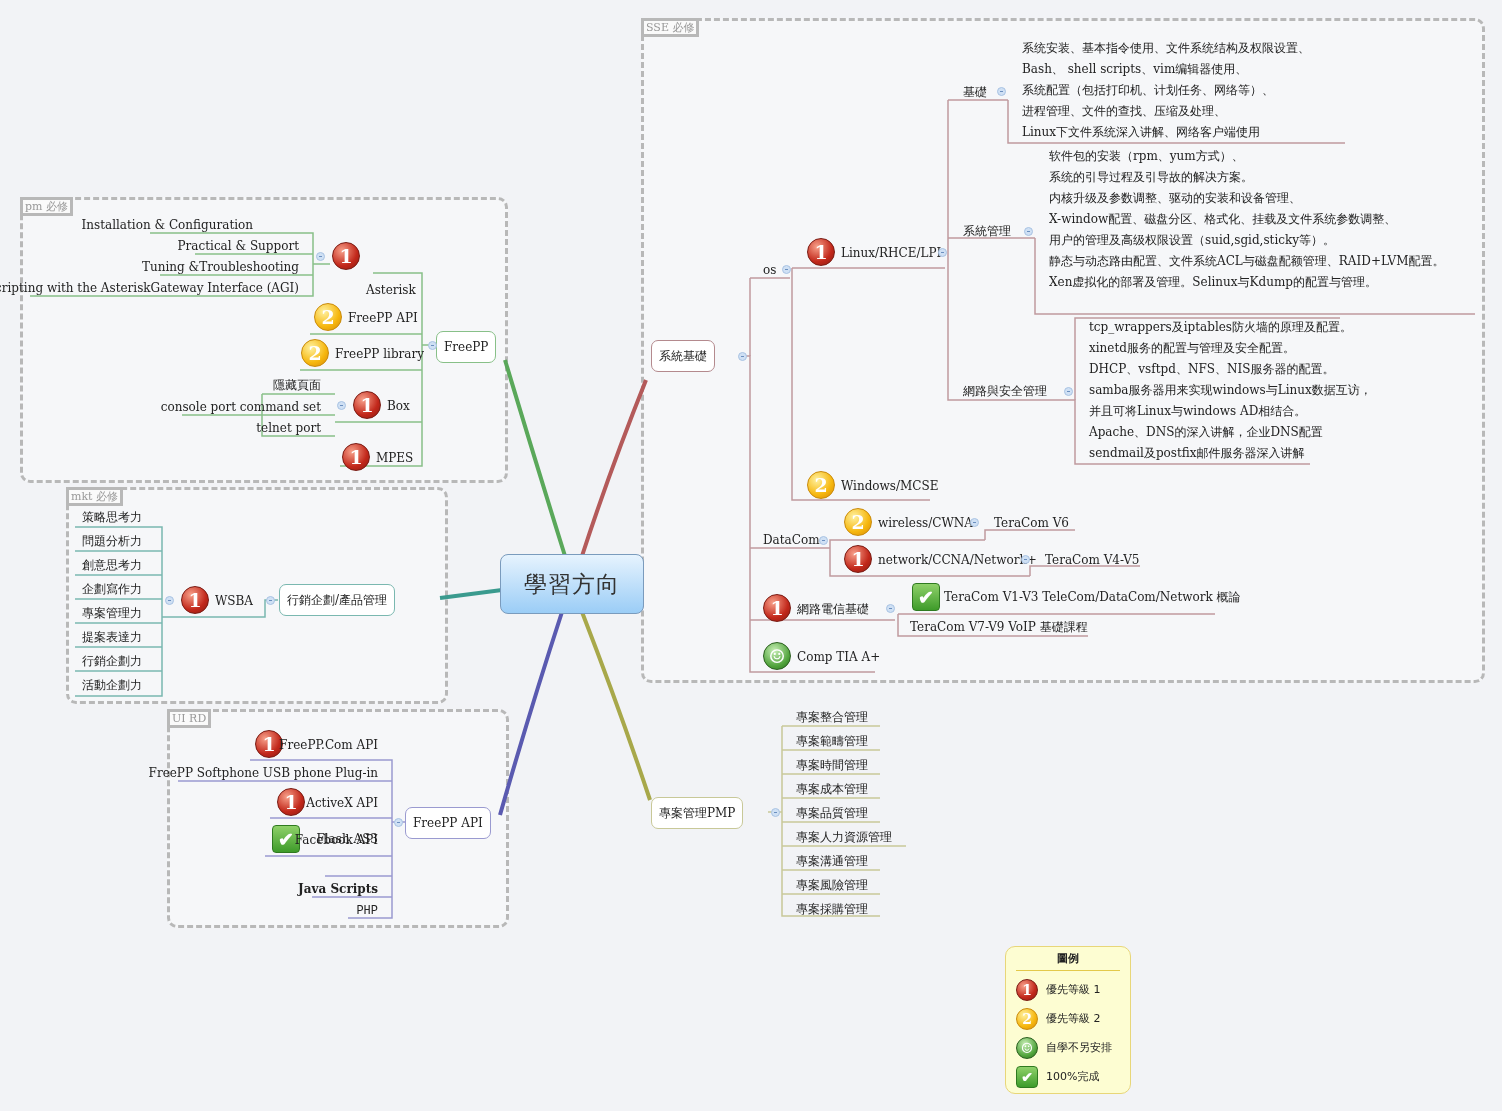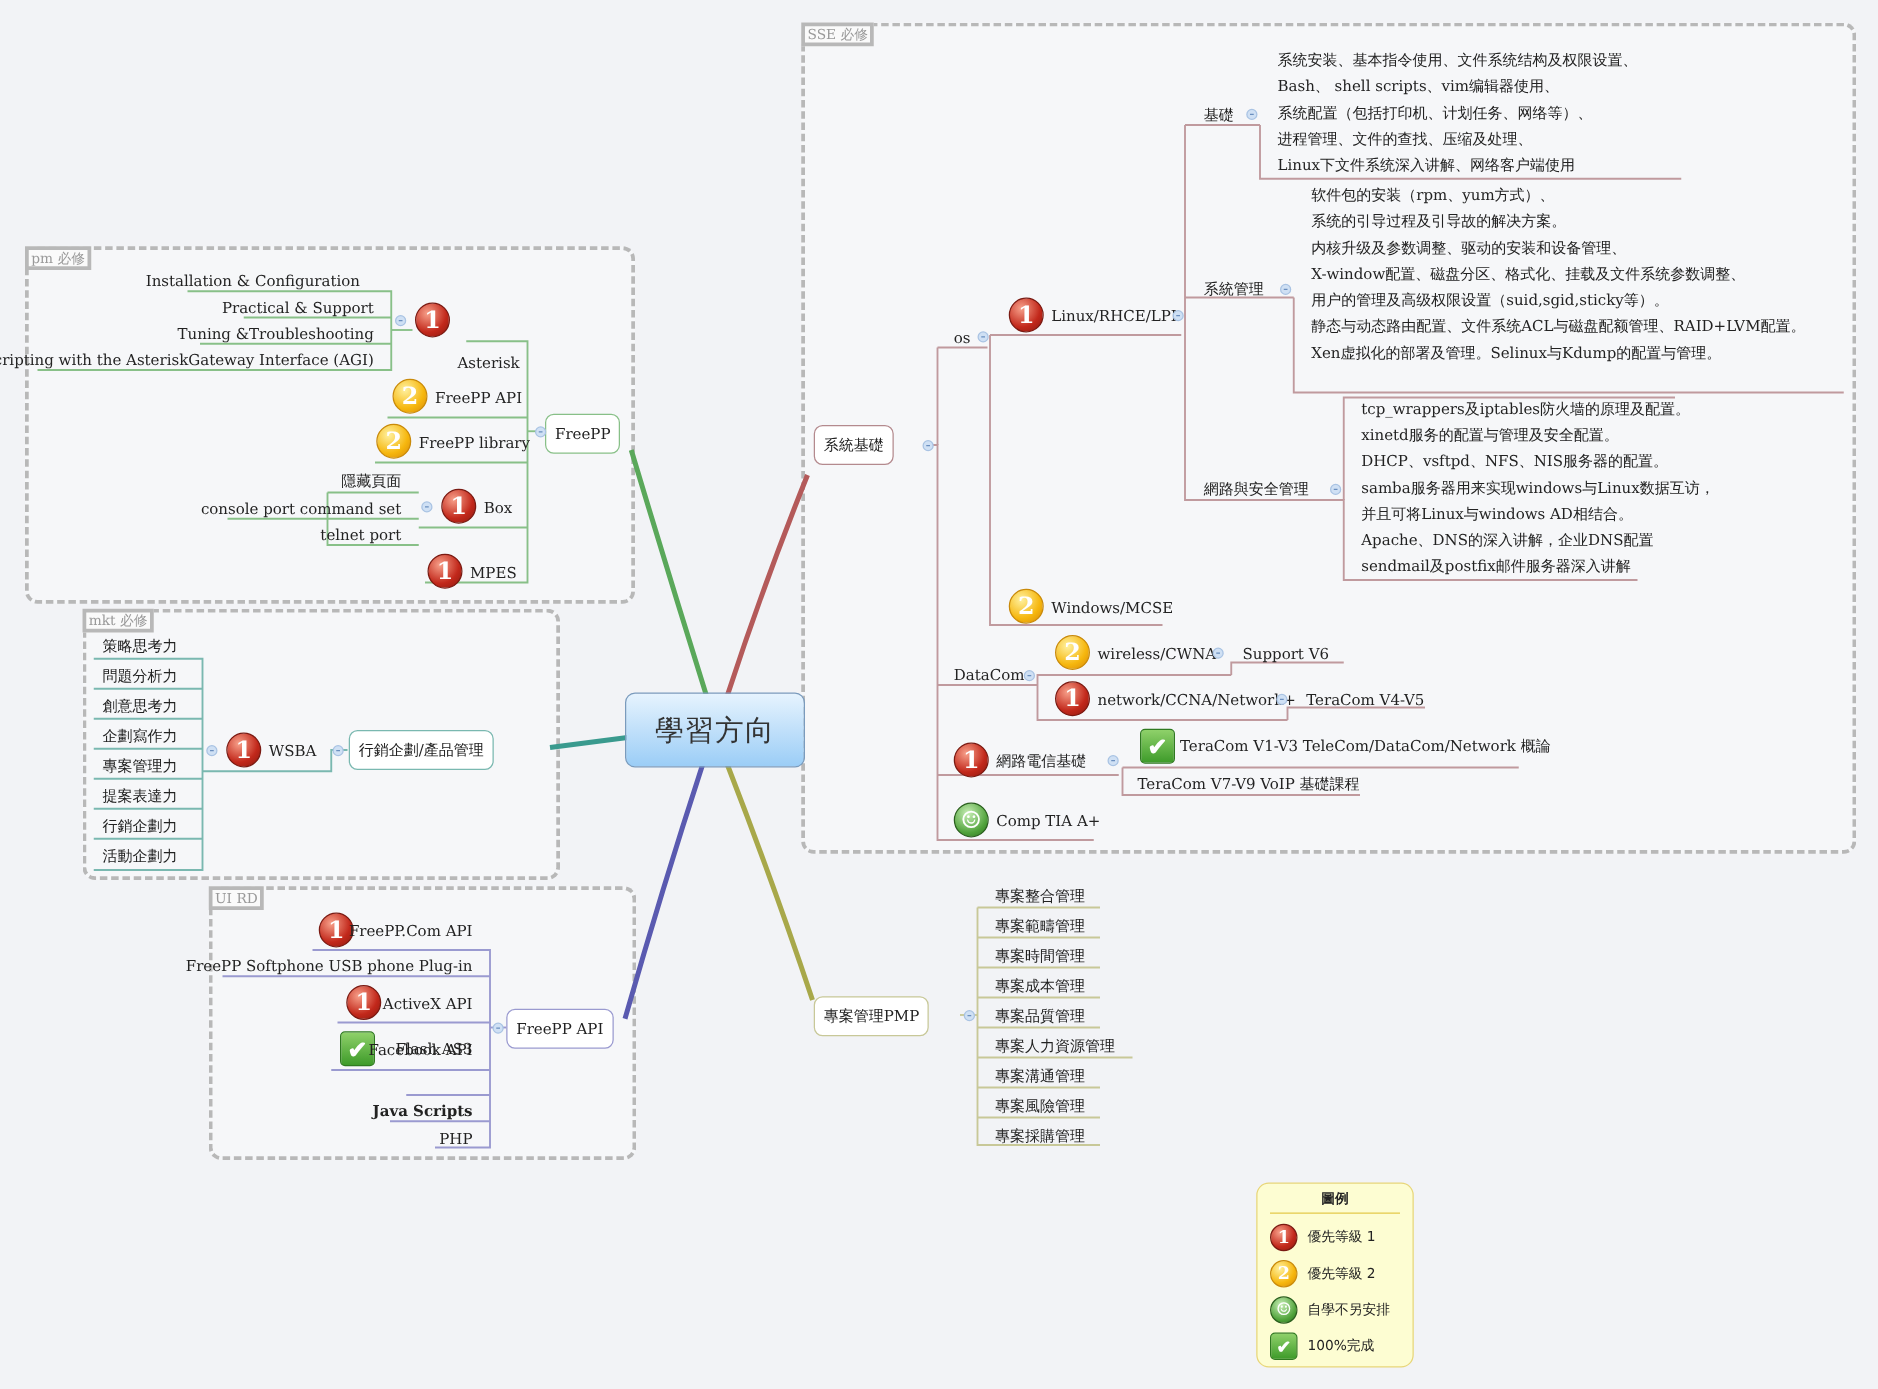--- a/index.html
+++ b/index.html
@@ -210,21 +210,21 @@
 
   <span class="ico p2" style="left:807px;top:471px;">2</span>
   <div class="node" style="left:841px;top:478px;">Windows/MCSE</div>
 
   <div class="node" style="left:763px;top:532px;">DataCom</div>
   <span class="collapse" style="left:819px;top:536px;"></span>
 
   <span class="ico p2" style="left:844px;top:508px;">2</span>
   <div class="node" style="left:878px;top:515px;">wireless/CWNA</div>
   <span class="collapse" style="left:970px;top:518px;"></span>
-  <div class="node" style="left:994px;top:515px;">Support V6</div>
+  <div class="node" style="left:994px;top:515px;">TeraCom V6</div>
 
   <span class="ico p1" style="left:844px;top:545px;">1</span>
   <div class="node" style="left:878px;top:552px;">network/CCNA/Network+</div>
   <span class="collapse" style="left:1021px;top:555px;"></span>
   <div class="node" style="left:1045px;top:552px;">TeraCom V4-V5</div>
 
   <span class="ico p1" style="left:763px;top:594px;">1</span>
   <div class="node" style="left:797px;top:601px;">網路電信基礎</div>
   <span class="collapse" style="left:886px;top:604px;"></span>
   <span class="ico check" style="left:912px;top:583px;">✔</span>
@@ -242,21 +242,21 @@
   <div class="node" style="left:796px;top:781px;">專案成本管理</div>
   <div class="node" style="left:796px;top:805px;">專案品質管理</div>
   <div class="node" style="left:796px;top:829px;">專案人力資源管理</div>
   <div class="node" style="left:796px;top:853px;">專案溝通管理</div>
   <div class="node" style="left:796px;top:877px;">專案風險管理</div>
   <div class="node" style="left:796px;top:901px;">專案採購管理</div>
 
   <div class="topic-box" style="left:436px;top:331px;border:1px solid #88c088;">FreePP</div>
   <span class="collapse" style="left:428px;top:341px;"></span>
 
-  <div class="node r" style="right:1214px;top:217px;text-align:center;">Installation &amp; Configuration</div>
+  <div class="node r" style="right:1249px;top:217px;text-align:center;">Installation &amp; Configuration</div>
   <div class="node r" style="right:1203px;top:238px;">Practical &amp; Support</div>
   <div class="node r" style="right:1203px;top:259px;">Tuning &amp;Troubleshooting</div>
   <div class="node r" style="right:1203px;top:280px;">Scripting with the AsteriskGateway Interface (AGI)</div>
   <span class="collapse" style="left:316px;top:252px;"></span>
   <span class="ico p1" style="left:332px;top:242px;">1</span>
   <div class="node" style="left:366px;top:249px;margin-top:33px;">Asterisk</div>
 
   <span class="ico p2" style="left:314px;top:303px;">2</span>
   <div class="node" style="left:348px;top:310px;">FreePP API</div>
 
@@ -292,21 +292,21 @@
 
   <span class="ico p1" style="left:255px;top:730px;">1</span>
   <div class="node r" style="right:1124px;top:737px;">FreePP.Com API</div>
   <div class="node r" style="right:1124px;top:765px;">FreePP Softphone USB phone Plug-in</div>
   <span class="ico p1" style="left:277px;top:788px;">1</span>
   <div class="node r" style="right:1124px;top:795px;">ActiveX API</div>
   <span class="ico check" style="left:272px;top:825px;">✔</span>
   <div class="node r" style="right:1124px;top:832px;">Facebook API</div>
   <div class="node r" style="right:1124px;top:831px;">Flash AS3</div>
   <div class="node r" style="right:1124px;top:881px;font-weight:bold;">Java Scripts</div>
-  <div class="node r" style="right:1124px;top:903px;">PHP</div>
+  <div class="node r" style="right:1124px;top:903px;font-family:Liberation Mono, monospace;">PHP</div>
 
   <div class="legend">
     <div class="legend-title">圖例</div>
     <div class="legend-rule"></div>
     <span class="ico p1 lico" style="top:32px;">1</span>
     <div class="legend-item" style="top:35px;">優先等級 1</div>
     <span class="ico p2 lico" style="top:61px;">2</span>
     <div class="legend-item" style="top:64px;">優先等級 2</div>
     <span class="ico smile lico" style="top:90px;">☺</span>
     <div class="legend-item" style="top:93px;">自學不另安排</div>

